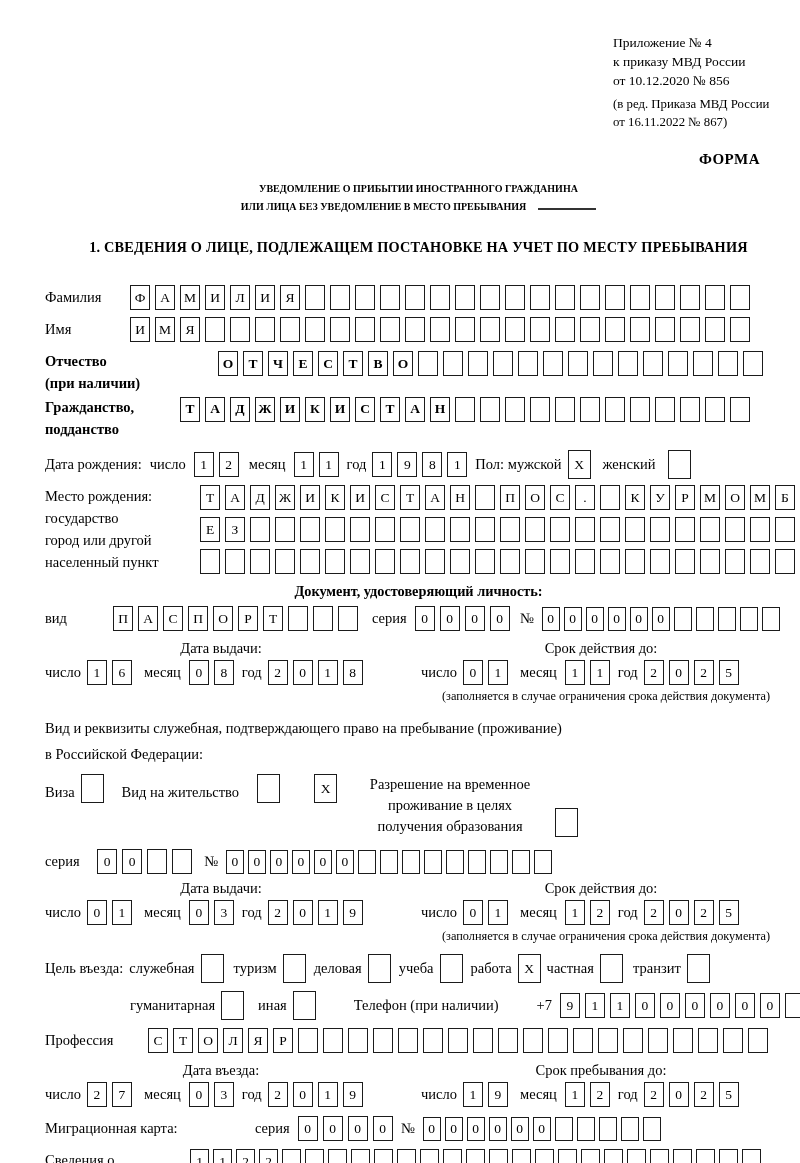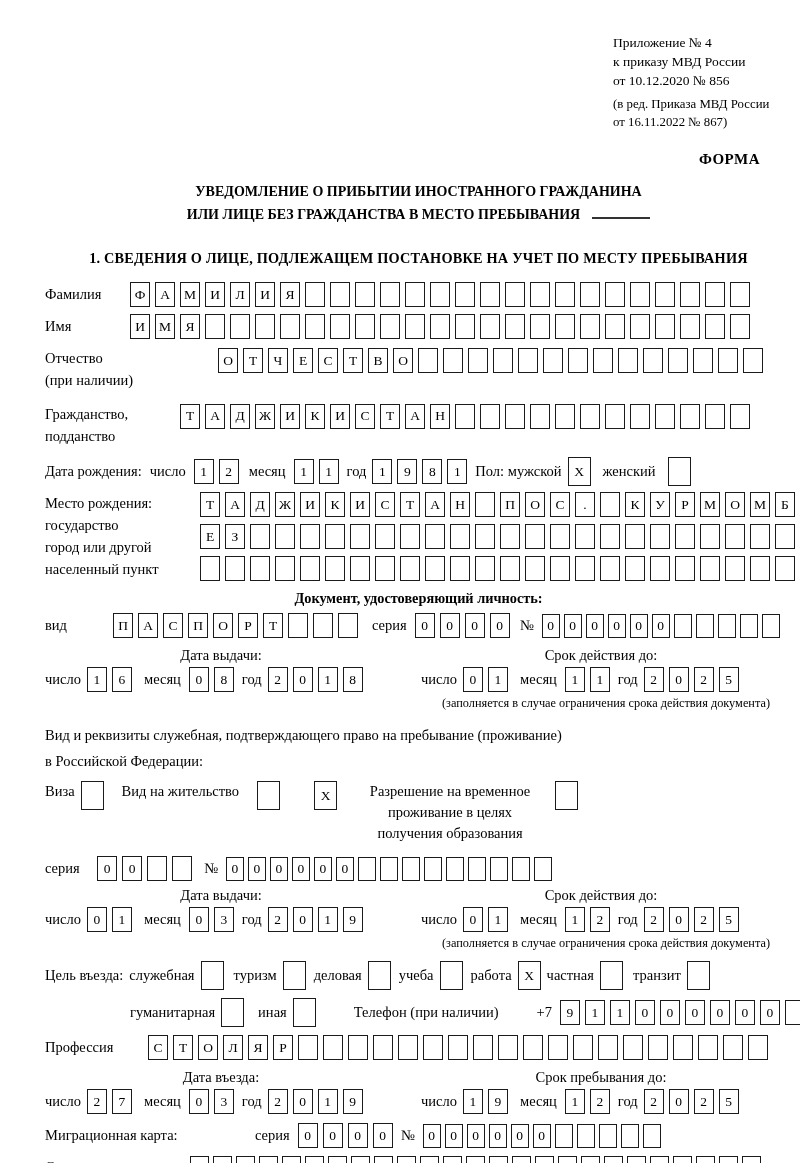--- a/index.html
+++ b/index.html
@@ -11,34 +11,34 @@
     font-size: 14.5px;
     overflow: hidden;
   }
   .page { padding: 34px 8px 0 45px; width: 800px; height: 1163px; }
 
   
   .annex { margin-left: 568px; font-size: 13.5px; line-height: 1.4; }
   .annex .ed { margin-top: 5px; font-size: 12.8px; }
   .forma { text-align: right; padding-right: 32px; font-weight: bold; font-size: 15px; margin-top: 20px; letter-spacing: .5px; }
 
-  .title { text-align: center; font-weight: bold; font-size: 14px; line-height: 1.6; margin-top: 13px; }
+  .title { text-align: center; font-weight: bold; font-size: 10px; line-height: 1.6; margin-top: 13px; }
   .blank-line { display: inline-block; width: 58px; border-bottom: 2.2px solid #333; height: 13px; margin-left: 12px; }
 
   .sec-heading { font-weight: bold; font-size: 14.3px; text-align: center; margin-top: 24px; letter-spacing: .2px; }
 
   
   .cells { display: inline-flex; gap: 5px; flex: none; align-items: flex-start; }
   .cell  { width: 20px; height: 25px; border: 1.6px solid #1b1b1b; display: flex; align-items: center; justify-content: center; font-size: 13.5px; flex: none; background: #fff; }
   .cells.sm { gap: 4px; }   .cells.sm .cell { width: 18px; height: 24px; }
   .cells.md { gap: 4px; }   .cells.md .cell { width: 19px; height: 25px; }
   .cells.cb .cell { width: 23px; height: 29px; }
 
   .frow { display: flex; align-items: center; margin-top: 7px; }
-  .frow.top { align-items: flex-start; }
+  .frow.top { align-items: flex-start; font-weight: bold; }
   .flabel { flex: none; }
   .l2 { line-height: 1.5; }
 
   .ml6 { margin-left: 6px; } .ml8 { margin-left: 8px; } .ml10 { margin-left: 10px; }
   .ml12 { margin-left: 12px; } .ml14 { margin-left: 14px; } .ml18 { margin-left: 18px; }
   .ml24 { margin-left: 24px; } .ml30 { margin-left: 38px; }
 
   
   .twocol { display: flex; align-items: flex-start; margin-top: 6px; }
   .col-labels { flex: none; line-height: 22px; }
@@ -53,21 +53,21 @@
   .dgroup { flex: none; }
   .dg1 { width: 352px; }
   .dg2 { margin-left: 24px; width: 360px; }
   .dhead { text-align: center; margin-bottom: 3px; }
   .drow { display: flex; align-items: center; }
   .note { text-align: right; font-size: 12.3px; margin-top: 4px; padding-right: 22px; }
 
   .intro { margin-top: 12px; line-height: 1.75; }
 
   .ropts { display: flex; align-items: flex-start; margin-top: 7px; }
-  .ropt { display: flex; align-items: flex-start; }
+  .ropt { display: flex; align-items: flex-end; }
   .ropt .rlbl { text-align: center; line-height: 1.45; }
   .w175 { width: 182px; } .w195 { width: 190px; }
 
   .opt { display: inline-flex; align-items: center; }
   .opt .cells { margin-left: 6px; }
 </style>
 </head>
 <body>
 
 <div class="page">
@@ -77,26 +77,26 @@
     <div>к приказу МВД России</div>
     <div>от 10.12.2020 № 856</div>
     <div class="ed">(в ред. Приказа МВД России</div>
     <div class="ed" style="margin-top:0">от 16.11.2022 № 867)</div>
   </div>
 
   <div class="forma">ФОРМА</div>
 
   <div class="title">
     <div>УВЕДОМЛЕНИЕ О ПРИБЫТИИ ИНОСТРАННОГО ГРАЖДАНИНА</div>
-    <div><span>ИЛИ ЛИЦЕ БЕЗ ГРАЖДАНСТВА В МЕСТО ПРЕБЫВАНИЯ</span><span class="blank-line"></span></div>
+    <div><span>ИЛИ ЛИЦА БЕЗ УВЕДОМЛЕНИЕ В МЕСТО ПРЕБЫВАНИЯ</span><span class="blank-line"></span></div>
   </div>
 
   <div class="sec-heading">1. СВЕДЕНИЯ О ЛИЦЕ, ПОДЛЕЖАЩЕМ ПОСТАНОВКЕ НА УЧЕТ ПО МЕСТУ ПРЕБЫВАНИЯ</div>
 
-  <div class="frow" style="margin-top:15px">
+  <div class="frow" style="margin-top:29px">
     <div class="flabel" style="width:85px">Фамилия</div>
     <div class="cells">
         <div class="cell">Ф</div>
         <div class="cell">А</div>
         <div class="cell">М</div>
         <div class="cell">И</div>
         <div class="cell">Л</div>
         <div class="cell">И</div>
         <div class="cell">Я</div>
         <div class="cell"></div>
@@ -175,21 +175,21 @@
         <div class="cell"></div>
         <div class="cell"></div>
         <div class="cell"></div>
         <div class="cell"></div>
         <div class="cell"></div>
         <div class="cell"></div>
         <div class="cell"></div>
       </div>
   </div>
 
-  <div class="frow top" style="margin-top:12px">
+  <div class="frow top" style="margin-top:2px">
     <div class="flabel l2" style="width:135px">
       <div>Гражданство,</div>
       <div>подданство</div>
     </div>
     <div class="cells">
         <div class="cell">Т</div>
         <div class="cell">А</div>
         <div class="cell">Д</div>
         <div class="cell">Ж</div>
         <div class="cell">И</div>

